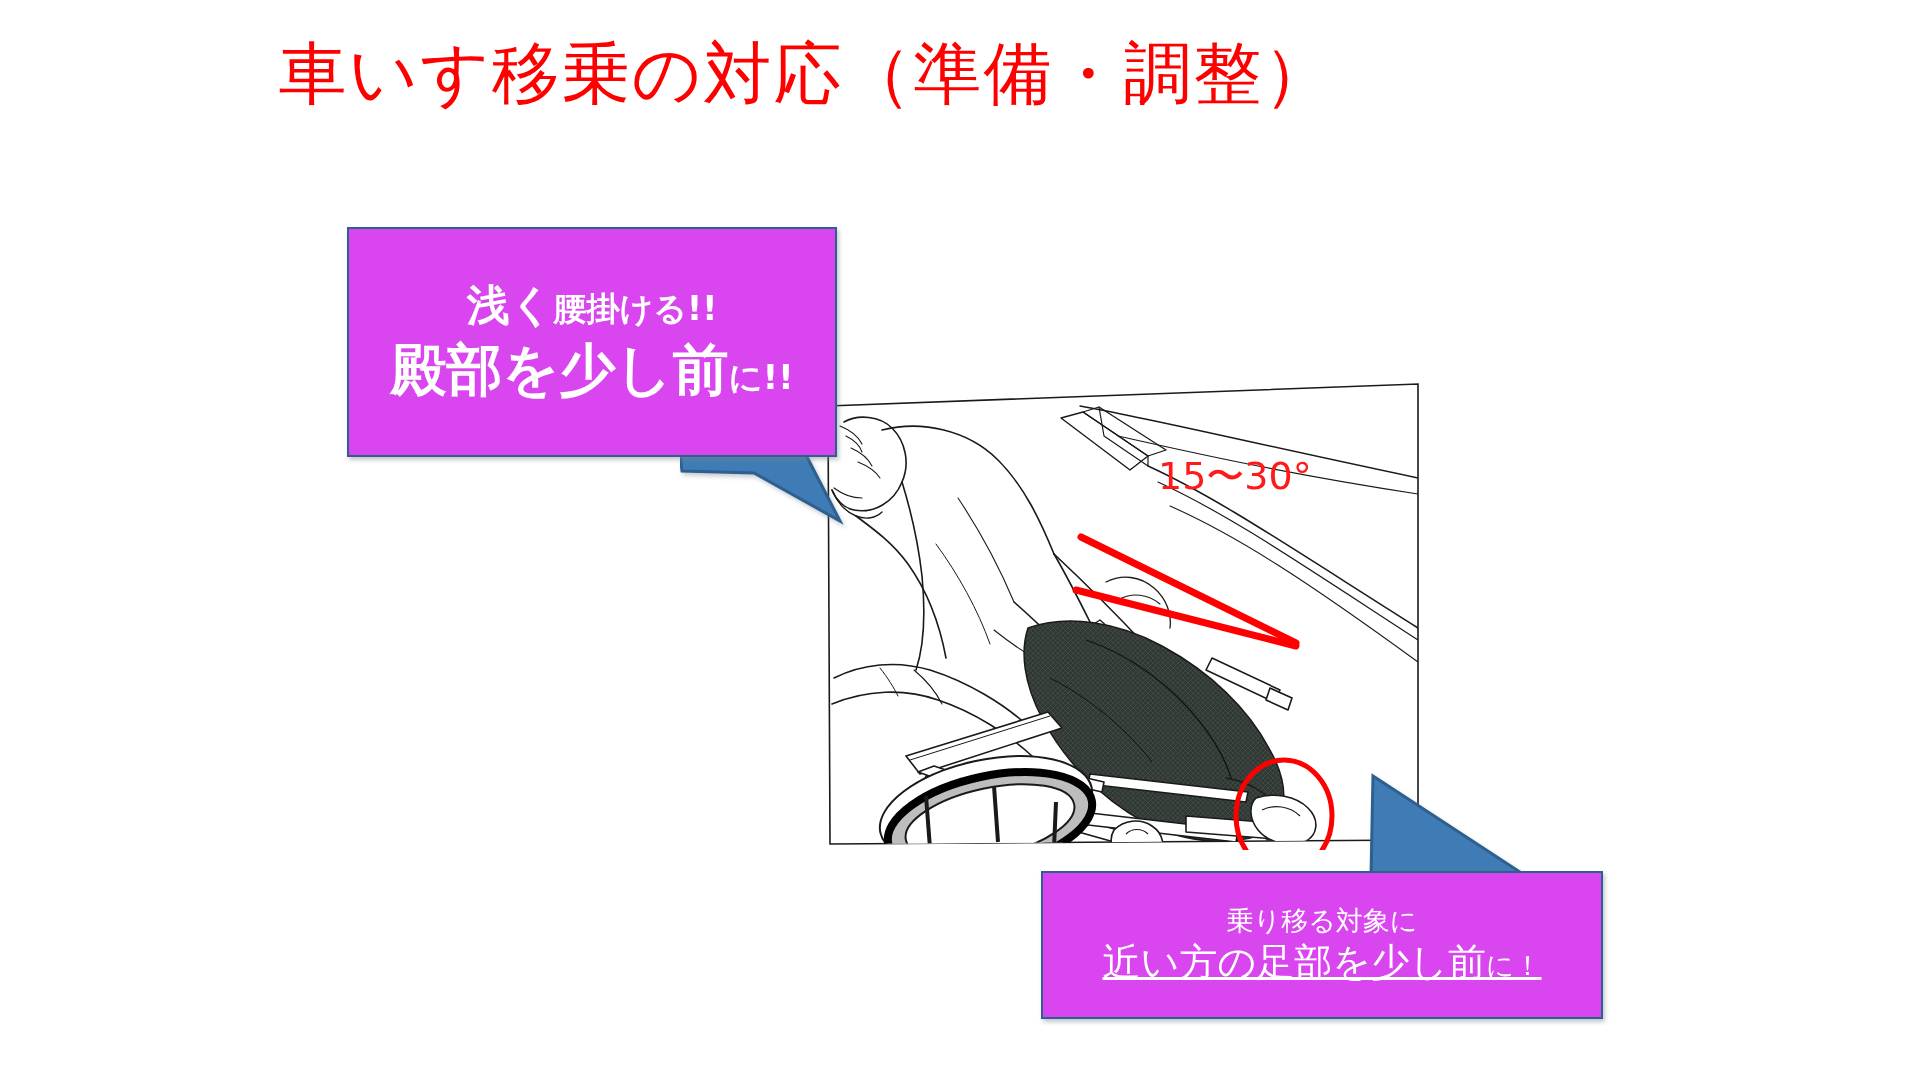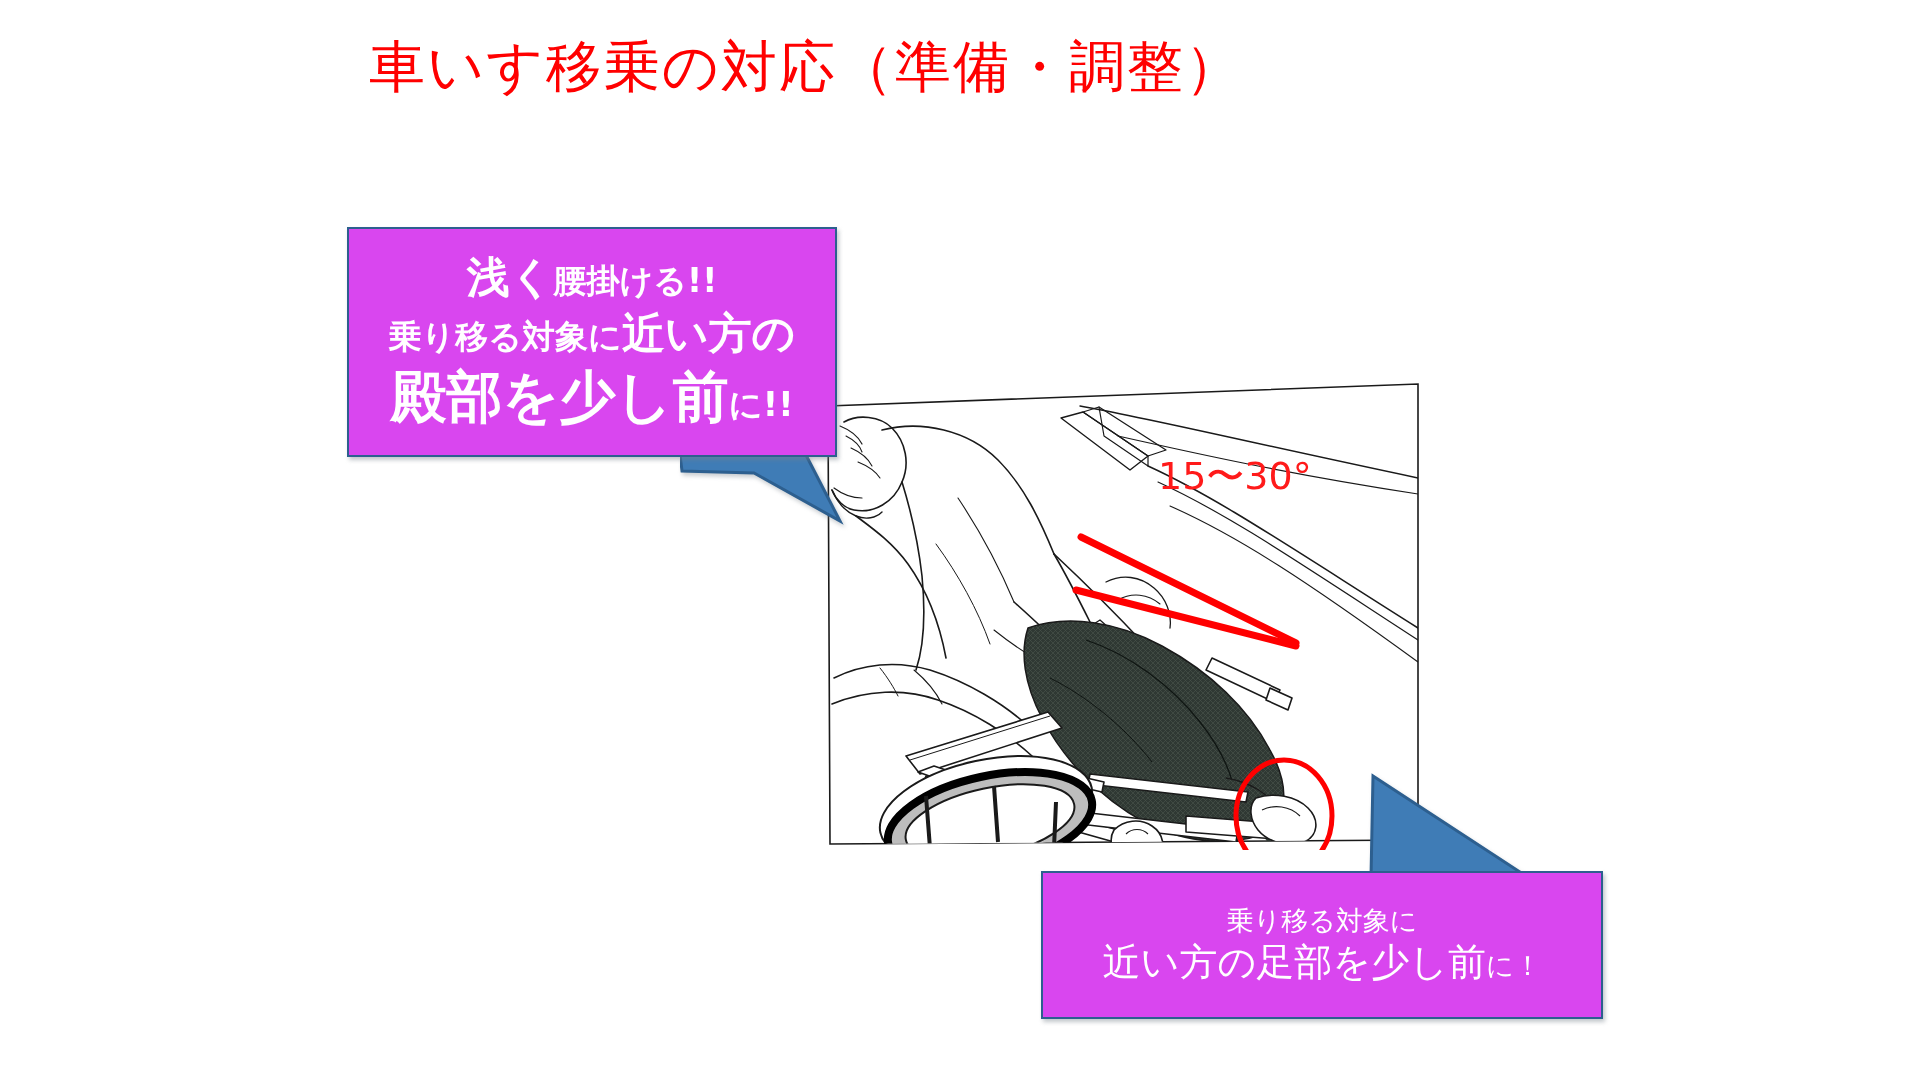--- a/index.html
+++ b/index.html
@@ -20,21 +20,21 @@
   }
 
   
   #slide-title {
     position: absolute;
     left: 0;
     top: 38px;
     width: 1612px;
     text-align: center;
     color: #ff0000;
-    font-size: 56px;
+    font-size: 68px;
     line-height: 1.05;
     letter-spacing: 2px;
     font-weight: 400;
     white-space: nowrap;
     font-family: "DejaVu Sans", "Liberation Sans", sans-serif;
   }
 
   
   #illustration {
     position: absolute;
@@ -111,21 +111,21 @@
   }
 
   
   #callout-lower {
     left: 1041px;
     top: 871px;
     width: 562px;
     height: 148px;
   }
   #callout-lower .line1 { font-size: 27px; line-height: 1.32; }
-  #callout-lower .line2 { font-size: 38px; line-height: 1.26; }
+  #callout-lower .line2 { font-size: 38px; line-height: 1.26; text-decoration: underline; }
 
   #callout-lower-tail {
     position: absolute;
     left: 1345px;
     top: 770px;
     width: 180px;
     height: 110px;
     pointer-events: none;
     filter: drop-shadow(2px 3px 2px rgba(120,130,140,0.4));
   }
@@ -283,23 +283,20 @@
 
   <svg id="callout-upper-tail" viewBox="0 0 200 130">
     <polygon points="0,0 126,0 160,66 74,18 2,16" fill="#3f7cb6" stroke="#2d5f8f" stroke-width="3"></polygon>
   </svg>
 
   <div class="callout" id="callout-upper">
     <div class="bubble">
       <div class="line line1">
         <span class="big">浅く</span><span class="med">腰掛ける!!</span>
       </div>
-      <div class="line line2">
-        <span class="med">乗り移る対象に</span><span class="big">近い方の</span>
-      </div>
       <div class="line line3">
         <span class="big">殿部を少し前</span><span class="sml">に!!</span>
       </div>
     </div>
   </div>
 
   <svg id="callout-lower-tail" viewBox="0 0 180 110">
     <polygon points="28,6 178,104 178,108 26,108" fill="#3f7cb6" stroke="#2d5f8f" stroke-width="3"></polygon>
   </svg>
 

